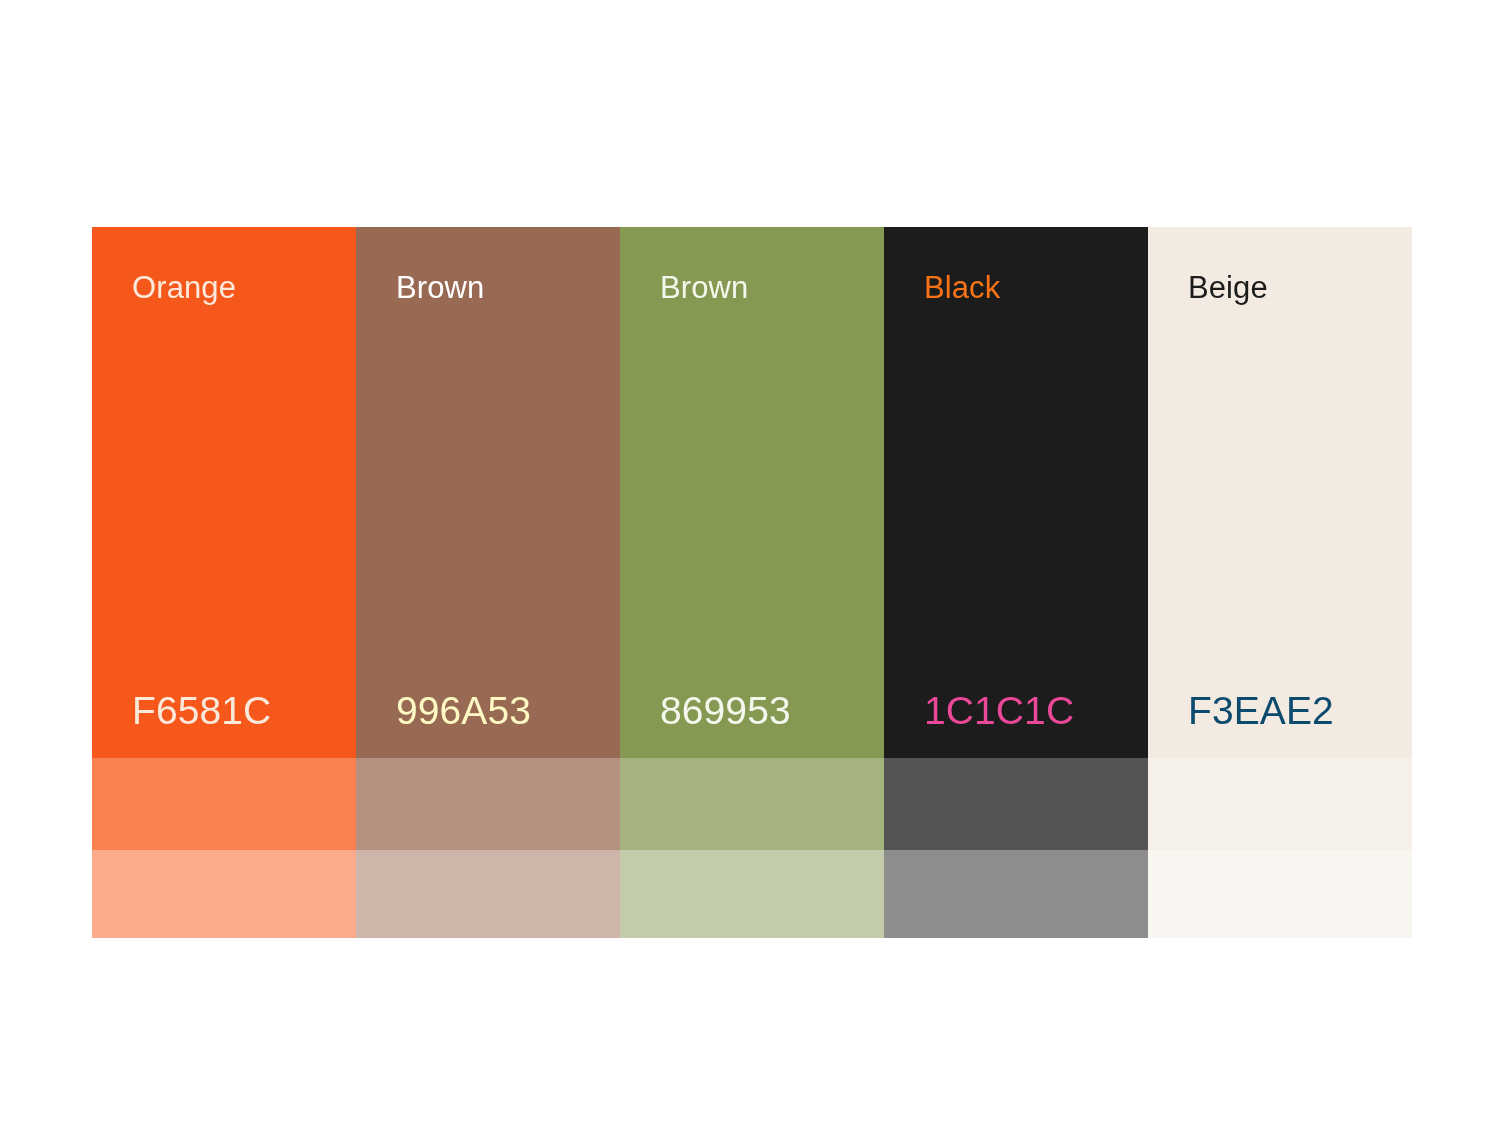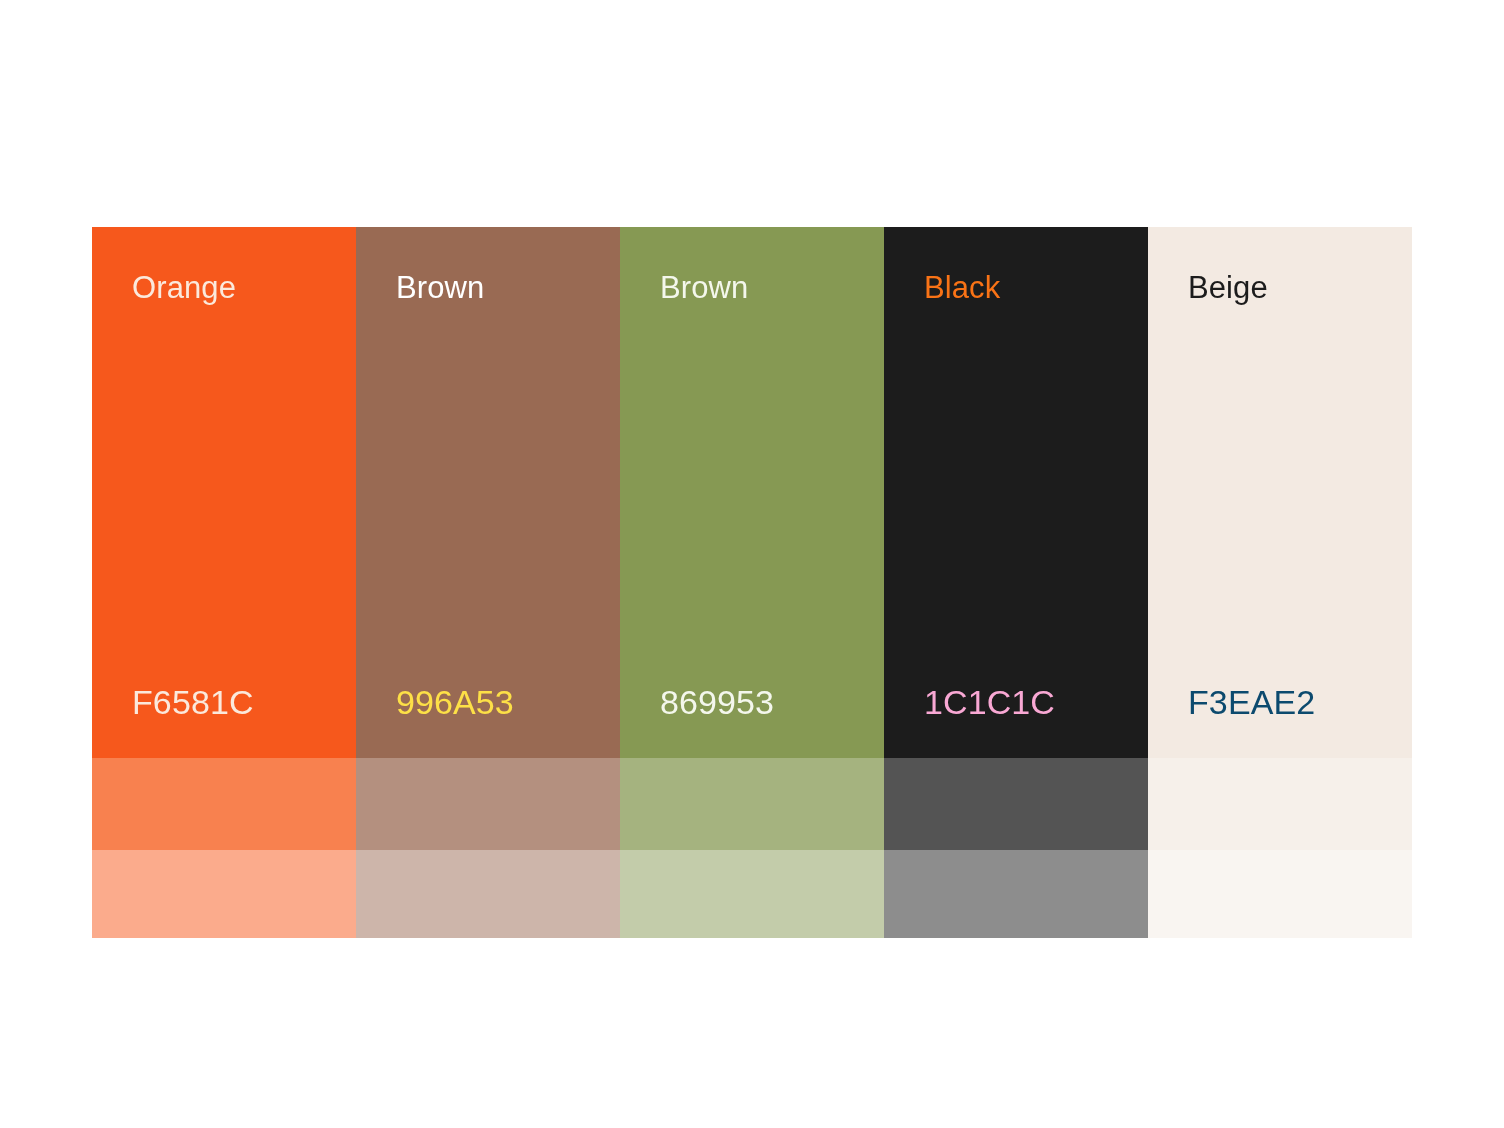--- a/index.html
+++ b/index.html
@@ -48,23 +48,23 @@
     left: 40px;
     font-size: 31px;
     line-height: 36px;
     letter-spacing: 0.1px;
     font-weight: 400;
     white-space: nowrap;
   }
 
   .swatch-hex {
     position: absolute;
-    bottom: 38px;
+    bottom: 29px;
     left: 40px;
-    font-size: 34px;
+    font-size: 39px;
     line-height: 36px;
     letter-spacing: 0.1px;
     font-weight: 400;
     white-space: nowrap;
   }
 
   
   .swatch-tint-1 {
     height: 97px;
     width: 100%;
@@ -82,37 +82,37 @@
       <div class="swatch-main" style="background: rgb(246, 88, 28);">
         <span class="swatch-name" style="color: rgb(251, 233, 220);">Orange</span>
         <span class="swatch-hex" style="color: rgb(251, 233, 220);">F6581C</span>
       </div>
       <div class="swatch-tint-1" style="background: rgb(248, 129, 79);"></div>
       <div class="swatch-tint-2" style="background: rgb(251, 171, 140);"></div>
     </div>
     <div class="swatch-column">
       <div class="swatch-main" style="background: rgb(153, 106, 83);">
         <span class="swatch-name" style="color: #ffffff;">Brown</span>
-        <span class="swatch-hex" style="color: #fde047;">996A53</span>
+        <span class="swatch-hex" style="color: #fef9c3;">996A53</span>
       </div>
       <div class="swatch-tint-1" style="background: rgb(180, 144, 127);"></div>
       <div class="swatch-tint-2" style="background: rgb(205, 181, 170);"></div>
     </div>
     <div class="swatch-column">
       <div class="swatch-main" style="background: rgb(134, 153, 83);">
         <span class="swatch-name" style="color: rgb(244, 247, 236);">Brown</span>
         <span class="swatch-hex" style="color: rgb(244, 247, 236); text-align: center;">869953</span>
       </div>
       <div class="swatch-tint-1" style="background: rgb(165, 179, 127);"></div>
       <div class="swatch-tint-2" style="background: rgb(195, 204, 170);"></div>
     </div>
     <div class="swatch-column">
       <div class="swatch-main" style="background: rgb(28, 28, 28);">
         <span class="swatch-name" style="color: #f97316;">Black</span>
-        <span class="swatch-hex" style="color: #f9a8d4;">1C1C1C</span>
+        <span class="swatch-hex" style="color: #ec4899;">1C1C1C</span>
       </div>
       <div class="swatch-tint-1" style="background: rgb(84, 84, 84);"></div>
       <div class="swatch-tint-2" style="background: rgb(141, 141, 141);"></div>
     </div>
     <div class="swatch-column">
       <div class="swatch-main" style="background: rgb(243, 234, 226);">
         <span class="swatch-name" style="color: rgb(28, 28, 28);">Beige</span>
         <span class="swatch-hex" style="color: #0c4a6e;">F3EAE2</span>
       </div>
       <div class="swatch-tint-1" style="background: rgb(246, 240, 234);"></div>

